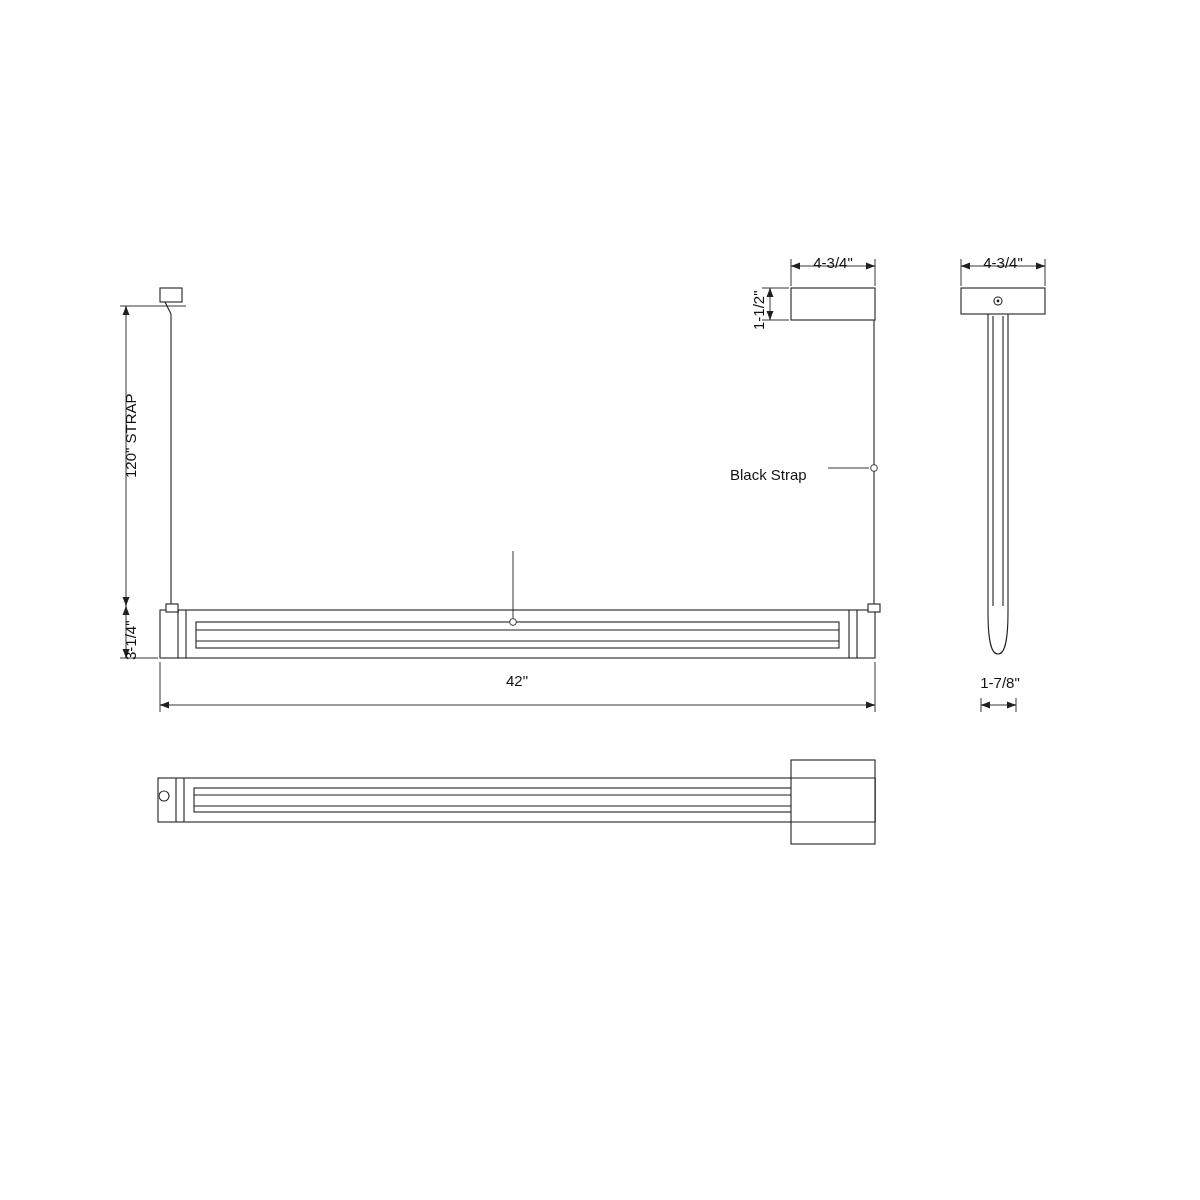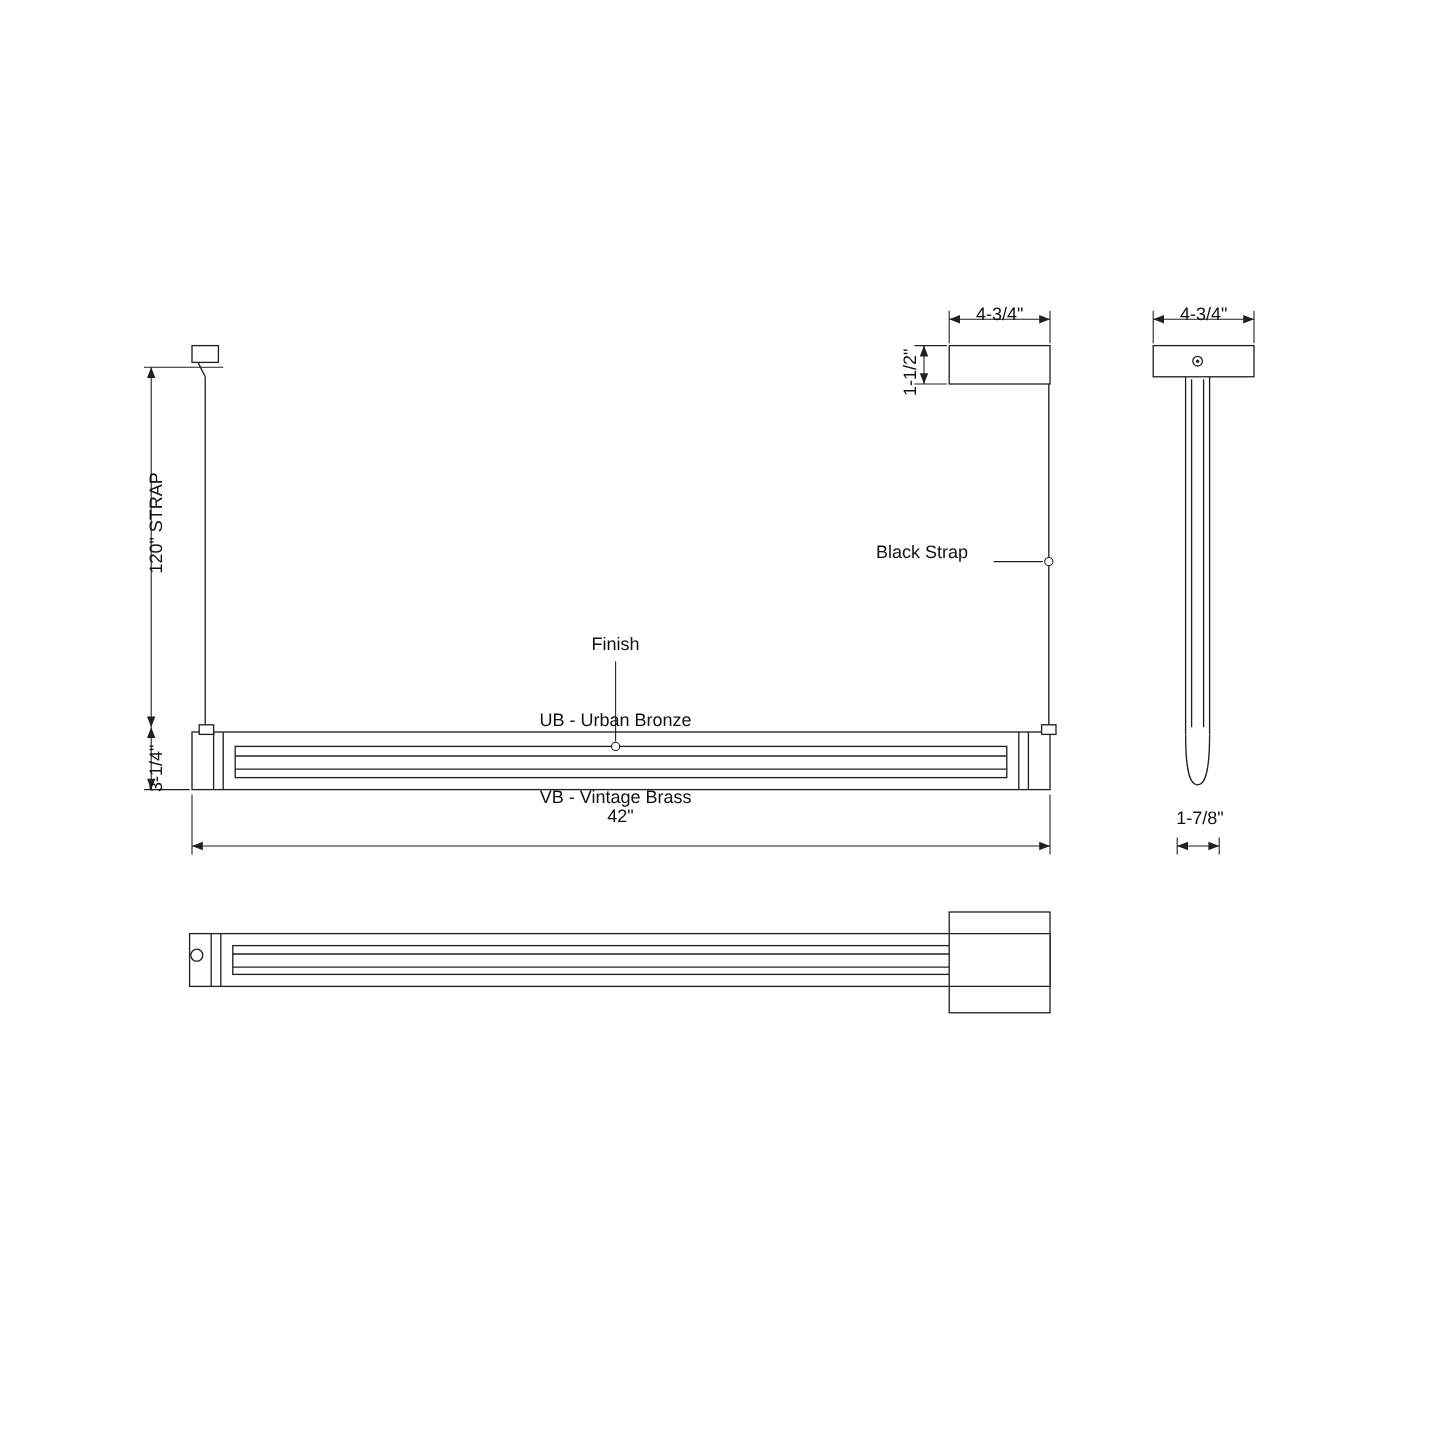--- a/index.html
+++ b/index.html
@@ -191,21 +191,16 @@
   <div class="lbl center" style="left:517px; top:670px;">42"</div>
 
   <div class="lbl center" style="left:833px; top:252px;">4-3/4"</div>
 
   <div class="lbl center" style="left:1003px; top:252px;">4-3/4"</div>
 
   <div class="lbl rot90" style="left:748px; top:330px;">1-1/2"</div>
 
   <div class="lbl center" style="left:1000px; top:672px;">1-7/8"</div>
 
-  <div class="lbl" style="left:730px; top:450px;">Black Strap</div>
-
-  <div class="lbl finish-block" style="left:513px; top:484px; transform:translateX(-50%);">
-    <div>Finish</div>
-    <div>UB - Urban Bronze</div>
-    <div>VB - Vintage Brass</div>
-  </div>
+  <div class="lbl" style="left:730px; top:464px;">Black Strap</div>
+
 
 </div>
 
 </body></html>

